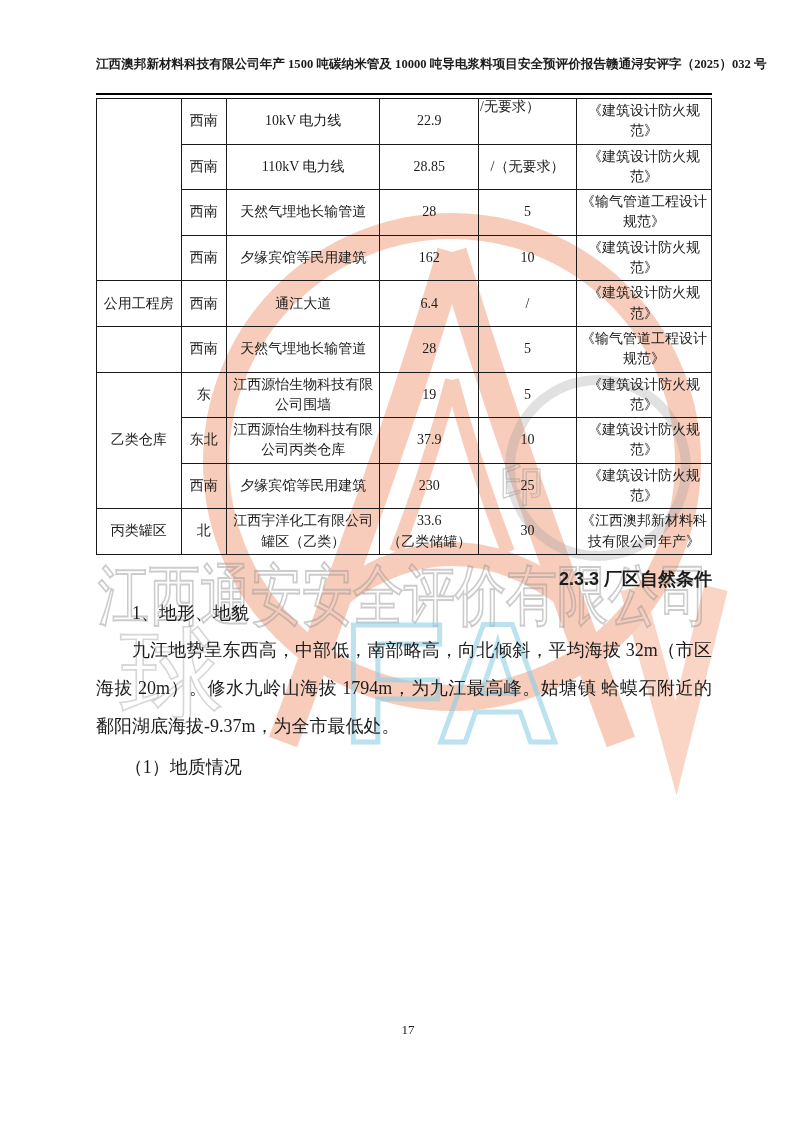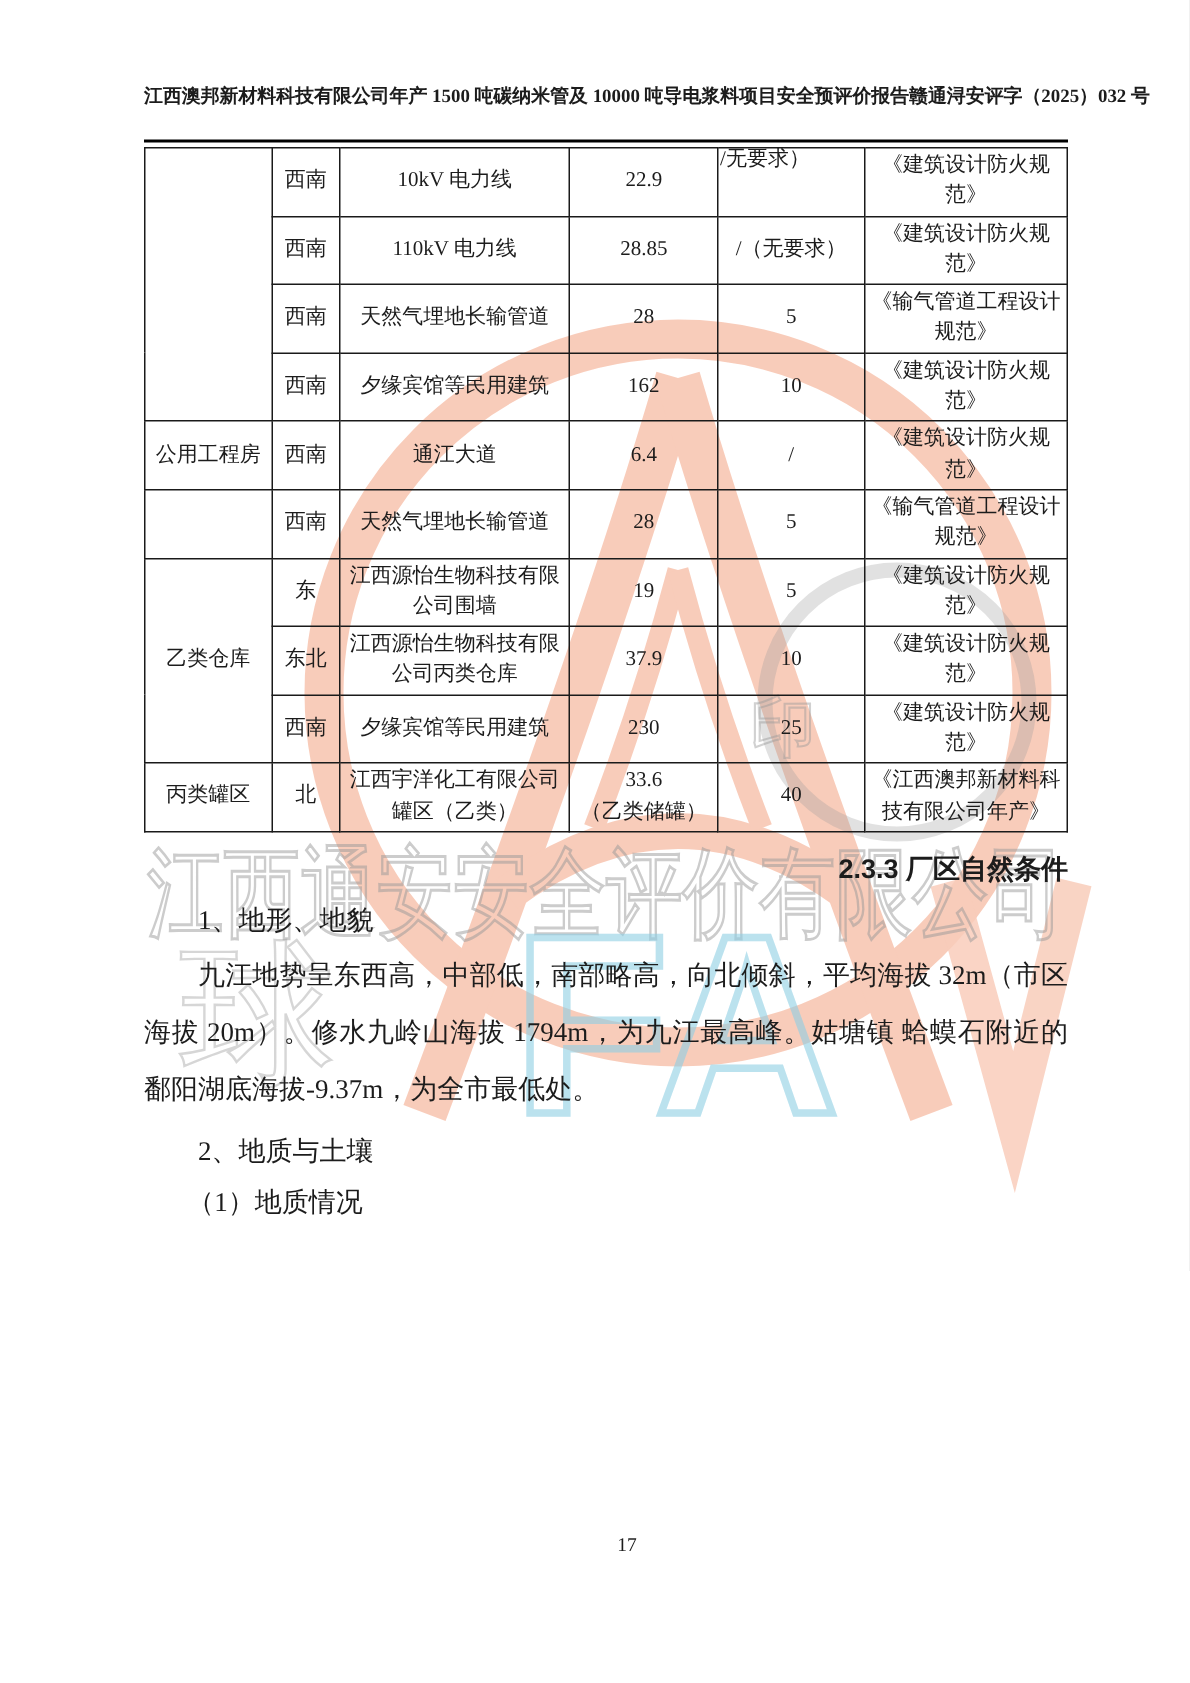--- a/index.html
+++ b/index.html
@@ -23,21 +23,21 @@
   tr.first-row td.c-req{vertical-align:top;text-align:left;padding:0 0 0 1px;line-height:1.2;}
 
   p.note{font-family:"Liberation Sans","DejaVu Sans",sans-serif;font-weight:bold;
          font-size:16.2px;line-height:1.95;margin:5px 0 0 0;text-indent:2em;text-align:justify;}
   h2.sec{font-family:"Liberation Sans","DejaVu Sans",sans-serif;font-weight:bold;
          font-size:18px;margin:12px 0 4px 0;text-align:right;}
   p.item{font-size:18px;margin:10px 0 6px 0;text-indent:2em;}
   p.item.sub{text-indent:1.6em;}
   p.para{font-size:18px;line-height:2.12;margin:2px 0;text-indent:2em;text-align:justify;}
 
-  .page-number{position:absolute;left:14px;top:966px;width:616px;text-align:center;
+  .page-number{position:absolute;left:4px;top:966px;width:616px;text-align:center;
                font-size:13px;color:#1c1c1c;}
 
   .wm-text{font-family:"Liberation Sans","DejaVu Sans",sans-serif;}
 </style>
 </head>
 <body>
 
 <div class="page">
 
   <svg class="watermark" viewBox="0 0 793 1122">
@@ -144,33 +144,32 @@
             <td class="c-actual">230</td>
             <td class="c-req">25</td>
             <td class="c-std">《建筑设计防火规范》</td>
           </tr>
           <tr style="height: 42px; padding-left: 48px;">
             <td class="c-group" rowspan="1">丙类罐区</td>
             <td class="c-dir">北</td>
             <td class="c-name">江西宇洋化工有限公司罐区（乙类）</td>
             <td class="c-actual">33.6
 （乙类储罐）</td>
-            <td class="c-req">40</td>
+            <td class="c-req">30</td>
             <td class="c-std">《江西澳邦新材料科技有限公司年产》</td>
           </tr>
         </tbody>
     </table>
 
 
     <h2 class="sec">2.3.3 厂区自然条件</h2>
 
     <p class="item">1、地形、地貌</p>
 
     <p class="para">九江地势呈东西高，中部低，南部略高，向北倾斜，平均海拔 32m（市区海拔 20m）。修水九岭山海拔 1794m，为九江最高峰。姑塘镇 蛤蟆石附近的鄱阳湖底海拔-9.37m，为全市最低处。</p>
 
 
-    <p class="item">2、地质与土壤</p>
 
     <p class="item sub">（1）地质情况</p>
 
     <div class="page-number">17</div>
   </div>
 </div>
 
 </body></html>

